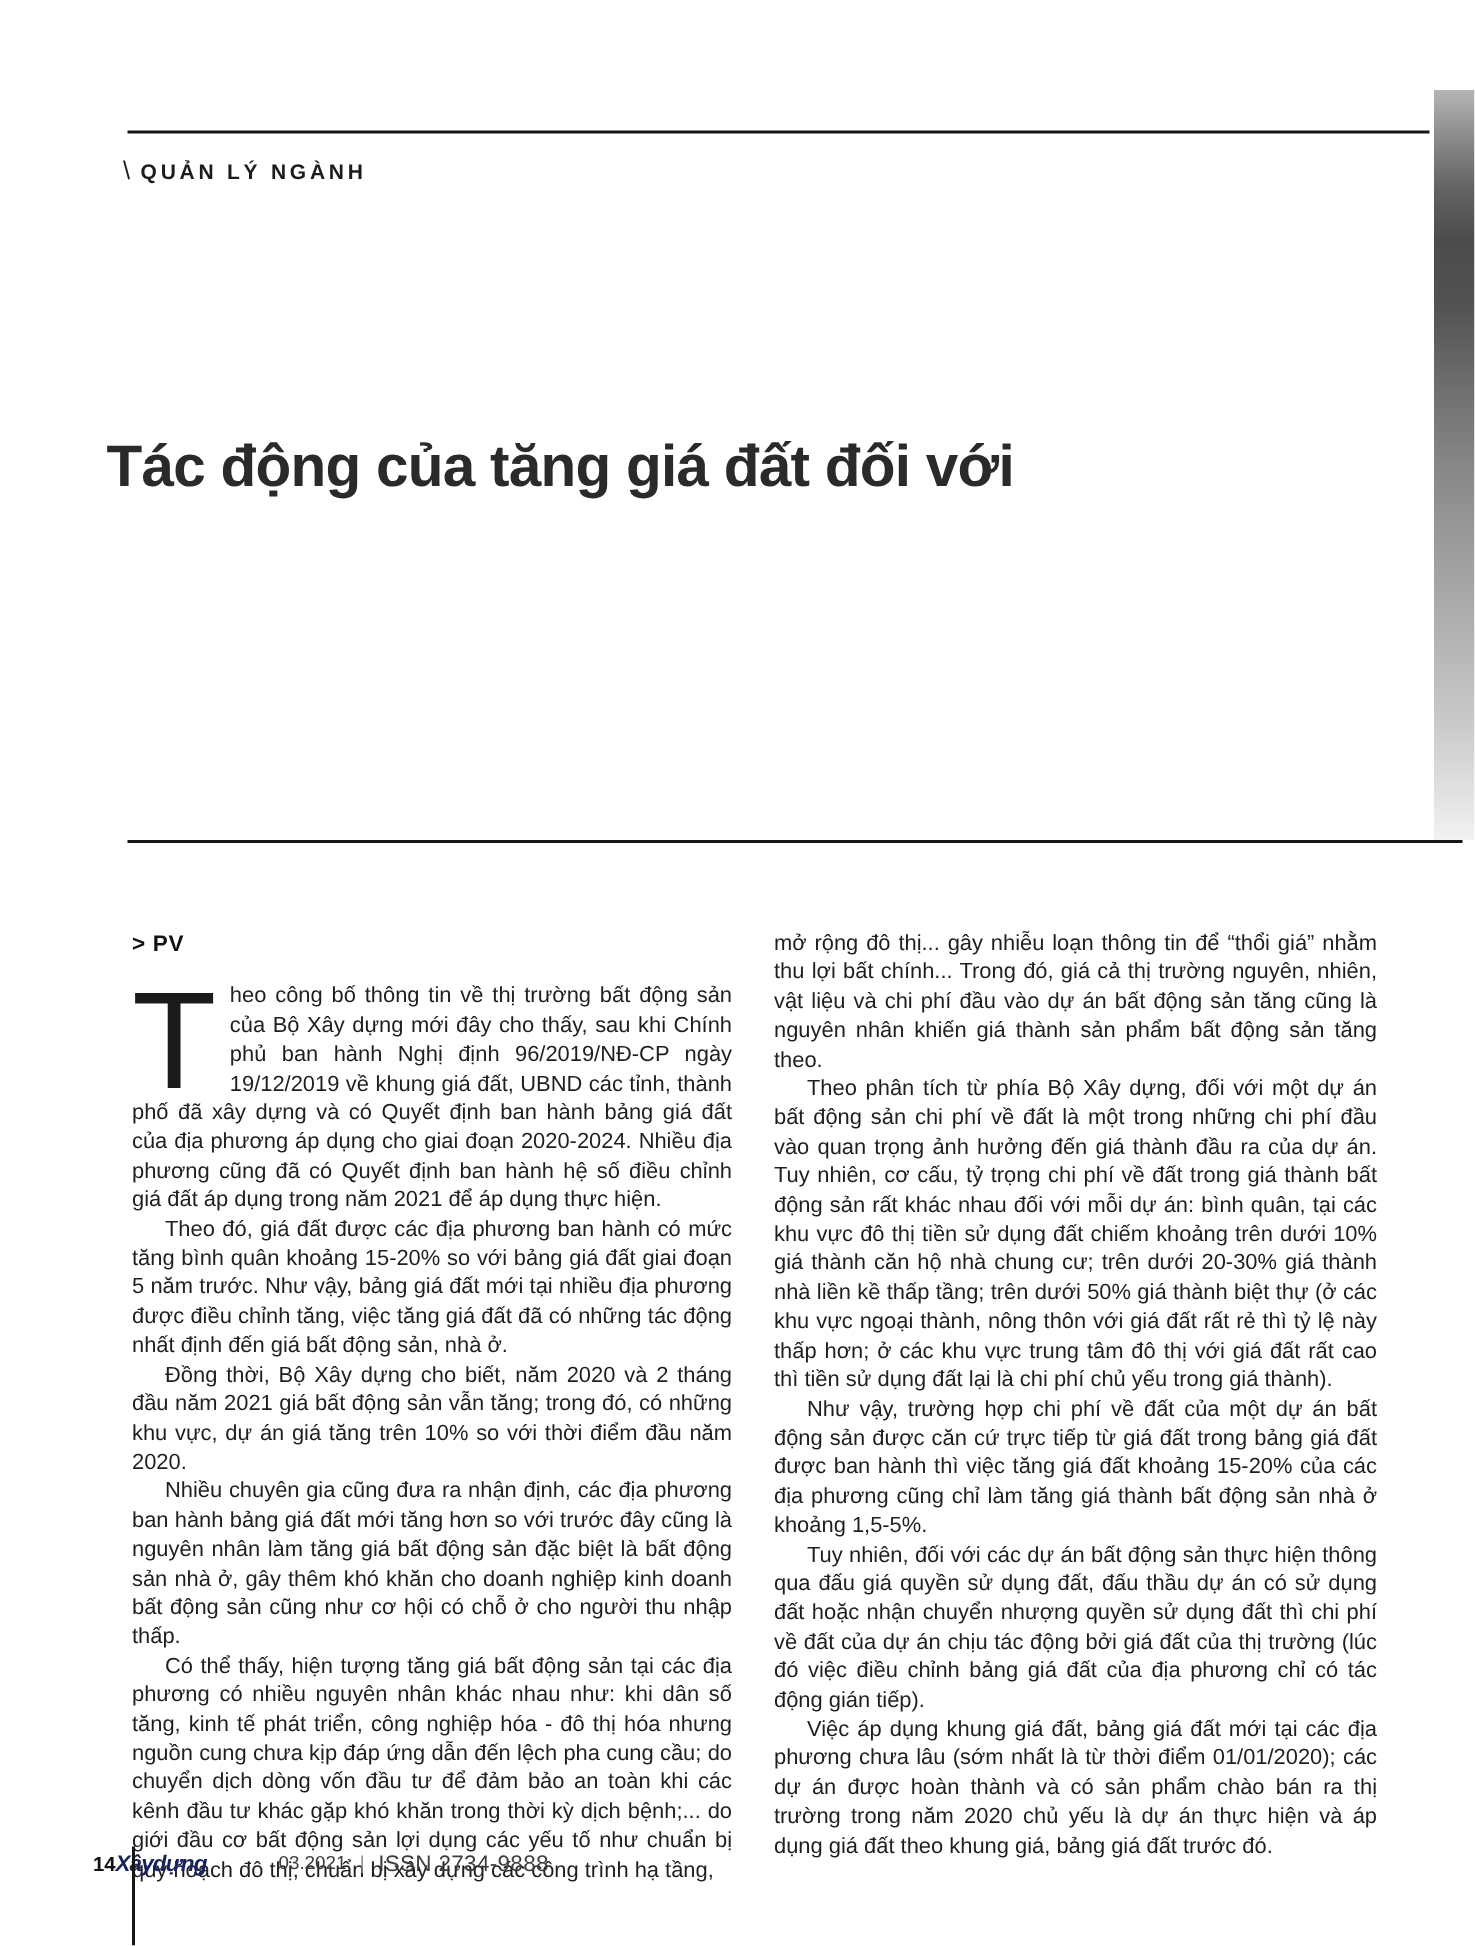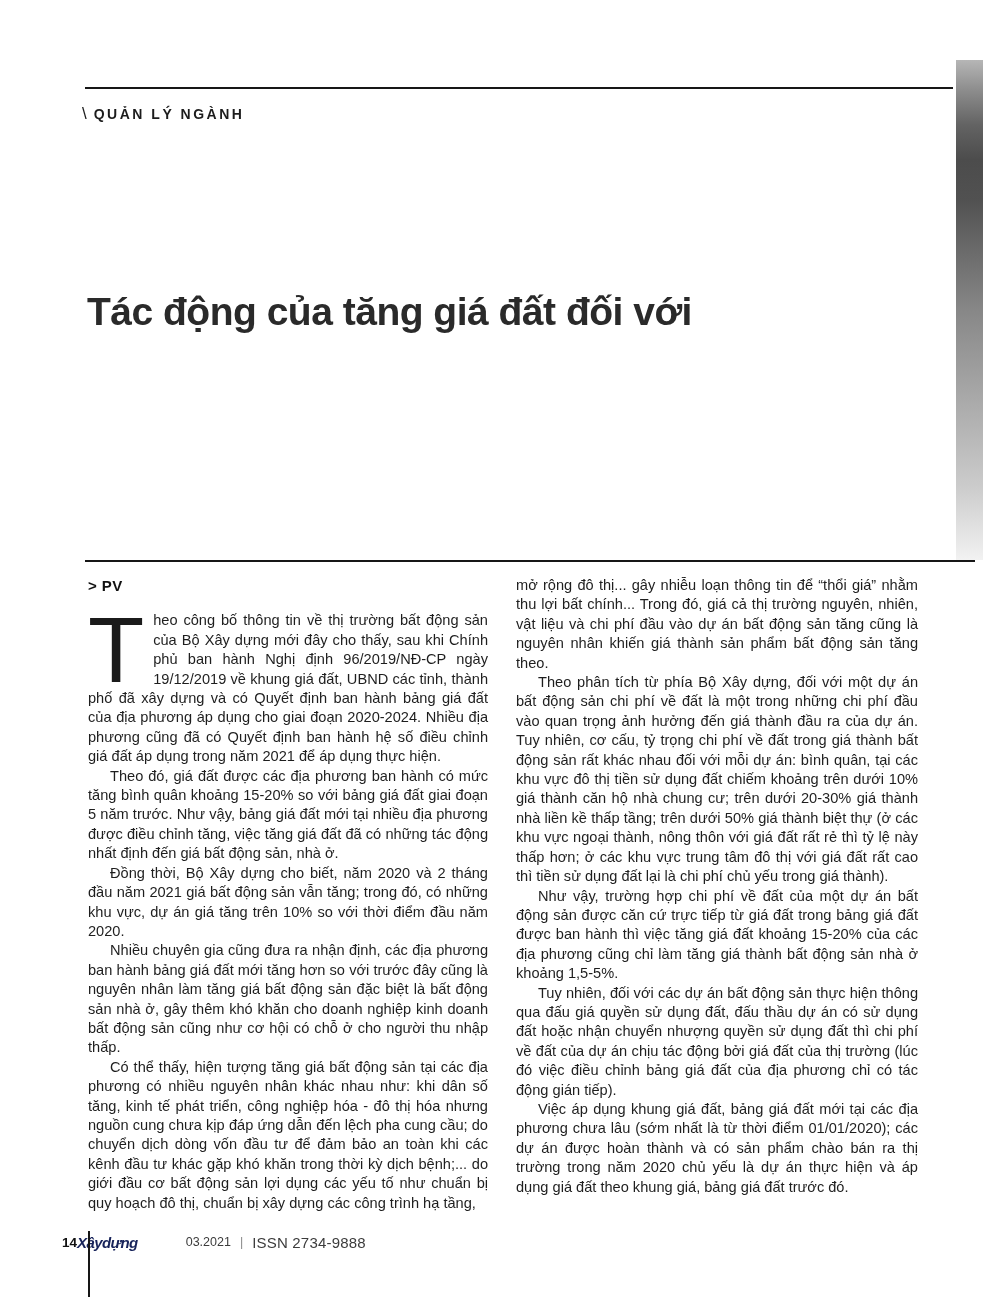--- a/index.html
+++ b/index.html
@@ -29,28 +29,28 @@
   .photo-strip {
     position: absolute; top: 60px; right: 0; width: 27px; height: 500px;
     background: linear-gradient(180deg,
       #b6b6b6 0%, #8d8d8d 6%, #636363 13%, #4c4c4c 20%, #515151 28%,
       #6a6a6a 38%, #878787 50%, #9e9e9e 62%, #b5b5b5 74%, #cbcbcb 85%,
       #e2e2e2 94%, #f2f2f2 100%);
   }
 
   
   .title {
-    position: absolute; top: 288px; left: 87px; margin: 0;
+    position: absolute; top: 288px; left: 71px; margin: 0;
     font-size: 39px; line-height: 48px; font-weight: 700;
     color: #2a2a2a; letter-spacing: -0.5px; text-align: center;
   }
   .title-line { display: block; }
 
   
-  .col { position: absolute; font-size: 14.6px; line-height: 19.4px; text-align: justify; }
+  .col { position: absolute; font-size: 14.6px; line-height: 19.4px; text-align: justify; margin-top: 44px; }
   .col-left  { top: 576px; left: 88px;  width: 400px; }
   .col-right { top: 576px; left: 516px; width: 402px; }
 
   .byline { margin: 0 0 16px 0; font-size: 15px; color: #111; }
   .byline-marker { font-weight: 700; margin-right: 5px; }
   .byline-author { font-weight: 700; letter-spacing: 0.5px; }
 
   .para { margin: 0; text-indent: 22px; color: #1e1e1e; }
   .para.lead, .para.noindent { text-indent: 0; }
 

